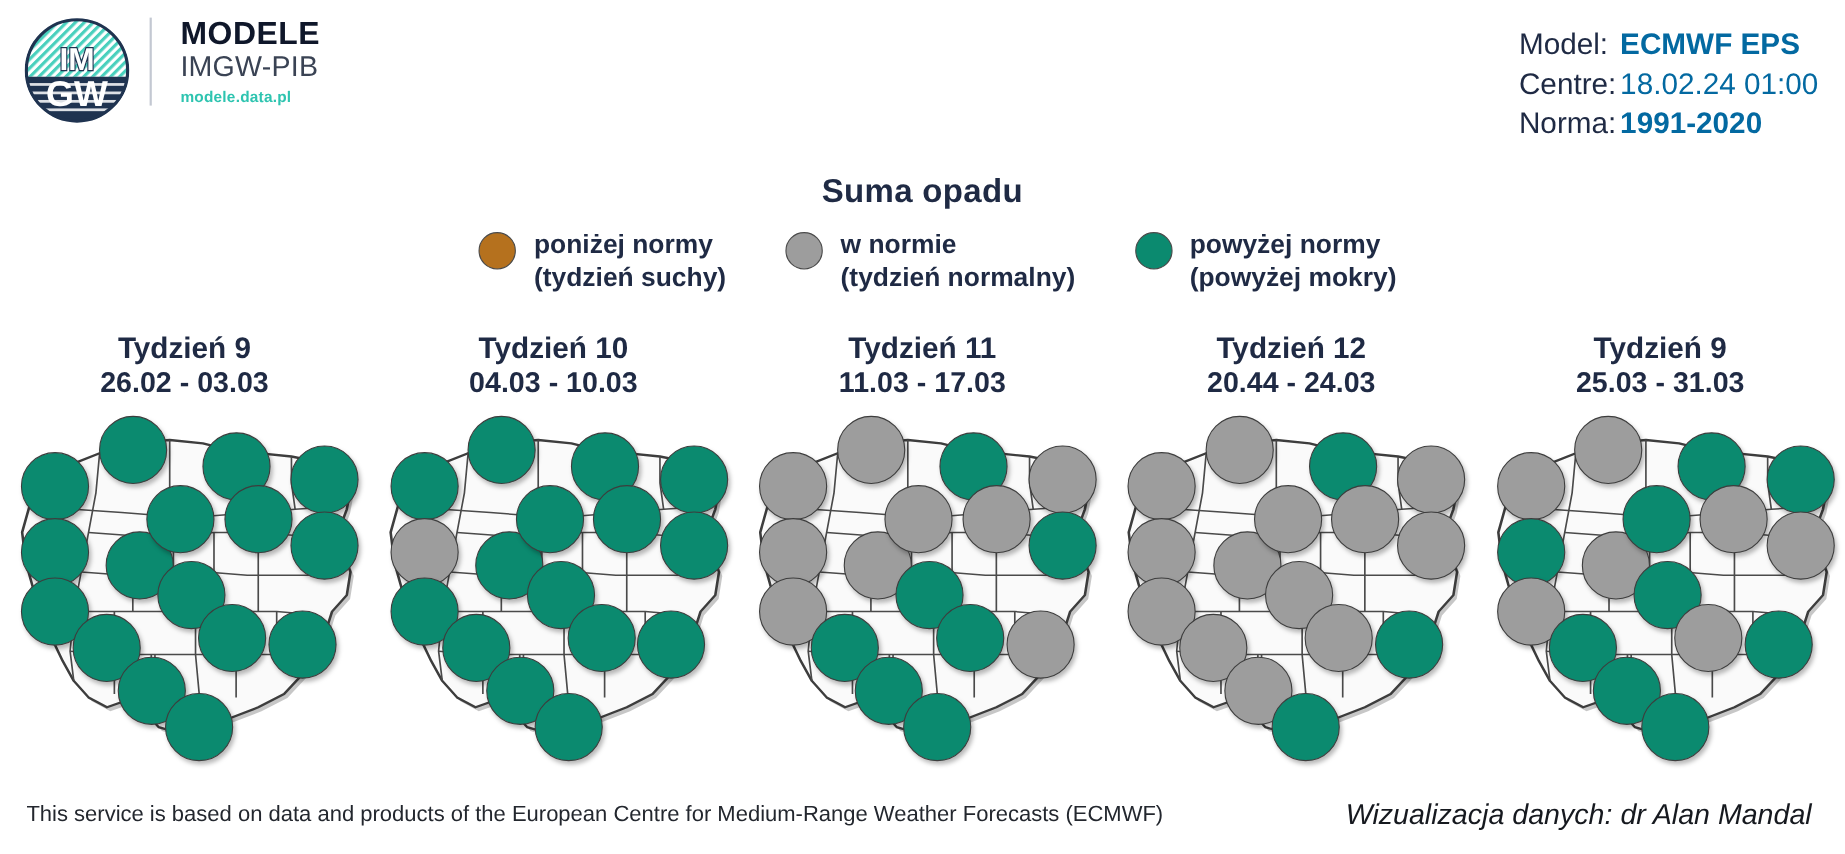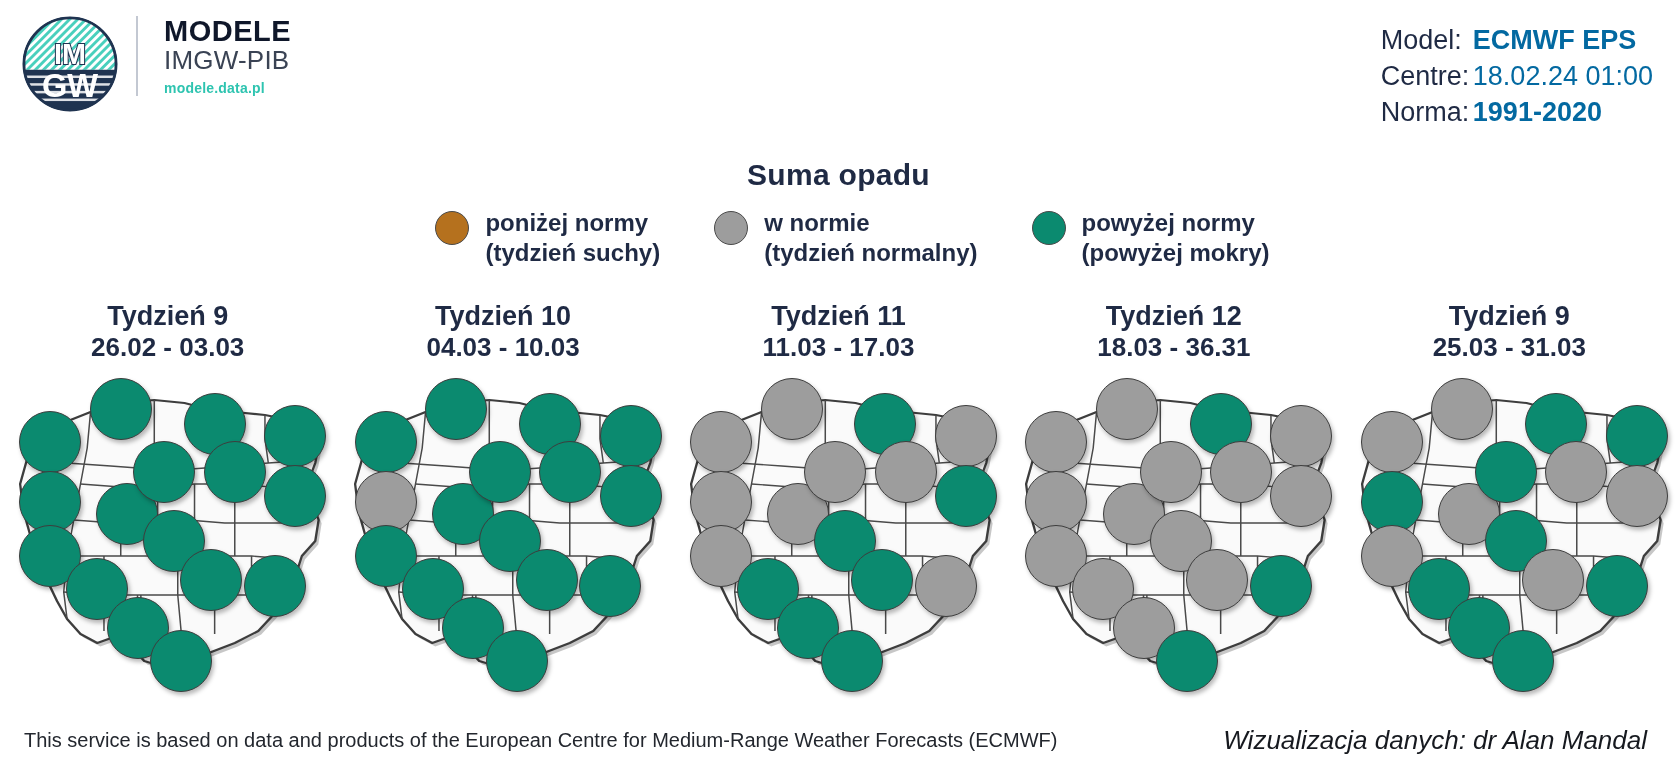--- a/index.html
+++ b/index.html
@@ -287,21 +287,21 @@
         <div class="dot" title="lubelskie" style="left: 88%; top: 38%; width: 62px; height: 62px; background: rgb(11, 138, 111);"></div>
         <div class="dot" title="opolskie" style="left: 29%; top: 69%; width: 62px; height: 62px; background: rgb(11, 138, 111);"></div>
         <div class="dot" title="śląskie" style="left: 41%; top: 82%; width: 62px; height: 62px; background: rgb(11, 138, 111);"></div>
         <div class="dot" title="świętokrzyskie" style="left: 63%; top: 66%; width: 62px; height: 62px; background: rgb(11, 138, 111);"></div>
         <div class="dot" title="małopolskie" style="left: 54%; top: 93%; width: 62px; height: 62px; background: rgb(11, 138, 111);"></div>
         <div class="dot" title="podkarpackie" style="left: 82%; top: 68%; width: 62px; height: 62px; background: rgb(157, 157, 157);"></div>
       </div>
     </div>
     <div class="panel">
       <div class="panel-title">Tydzień 12</div>
-      <div class="panel-dates">18.03 - 36.31</div>
+      <div class="panel-dates">20.44 - 24.03</div>
       <div class="map-wrap">
         <svg class="map-svg" viewBox="0 0 100 100" preserveAspectRatio="none">
           <defs>
             <clipPath id="clip3">
               <path d="M8,26 L11,19 L18,14 L27,10 L36,7 L46,6 L55,7 L62,9 L70,10 L79,11 L88,13 L93,16 L95,21 L94,27 L92,33 L93,40 L95,46 L94,53 L90,58 L88,65 L85,71 L82,77 L77,83 L70,87 L63,90 L56,93 L49,95 L43,93 L39,88 L34,85 L29,87 L24,84 L20,79 L17,73 L14,66 L11,59 L9,51 L7,43 L6,34 Z"></path>
             </clipPath>
           </defs>
           <path d="M8,26 L11,19 L18,14 L27,10 L36,7 L46,6 L55,7 L62,9 L70,10 L79,11 L88,13 L93,16 L95,21 L94,27 L92,33 L93,40 L95,46 L94,53 L90,58 L88,65 L85,71 L82,77 L77,83 L70,87 L63,90 L56,93 L49,95 L43,93 L39,88 L34,85 L29,87 L24,84 L20,79 L17,73 L14,66 L11,59 L9,51 L7,43 L6,34 Z" fill="rgba(0,0,0,0.22)" transform="translate(0.9,1.2)"></path>
           <path d="M8,26 L11,19 L18,14 L27,10 L36,7 L46,6 L55,7 L62,9 L70,10 L79,11 L88,13 L93,16 L95,21 L94,27 L92,33 L93,40 L95,46 L94,53 L90,58 L88,65 L85,71 L82,77 L77,83 L70,87 L63,90 L56,93 L49,95 L43,93 L39,88 L34,85 L29,87 L24,84 L20,79 L17,73 L14,66 L11,59 L9,51 L7,43 L6,34 Z" fill="#fafafa" stroke="#3d3d3d" stroke-width="0.7" stroke-linejoin="round"></path>
           <g clip-path="url(#clip3)">

